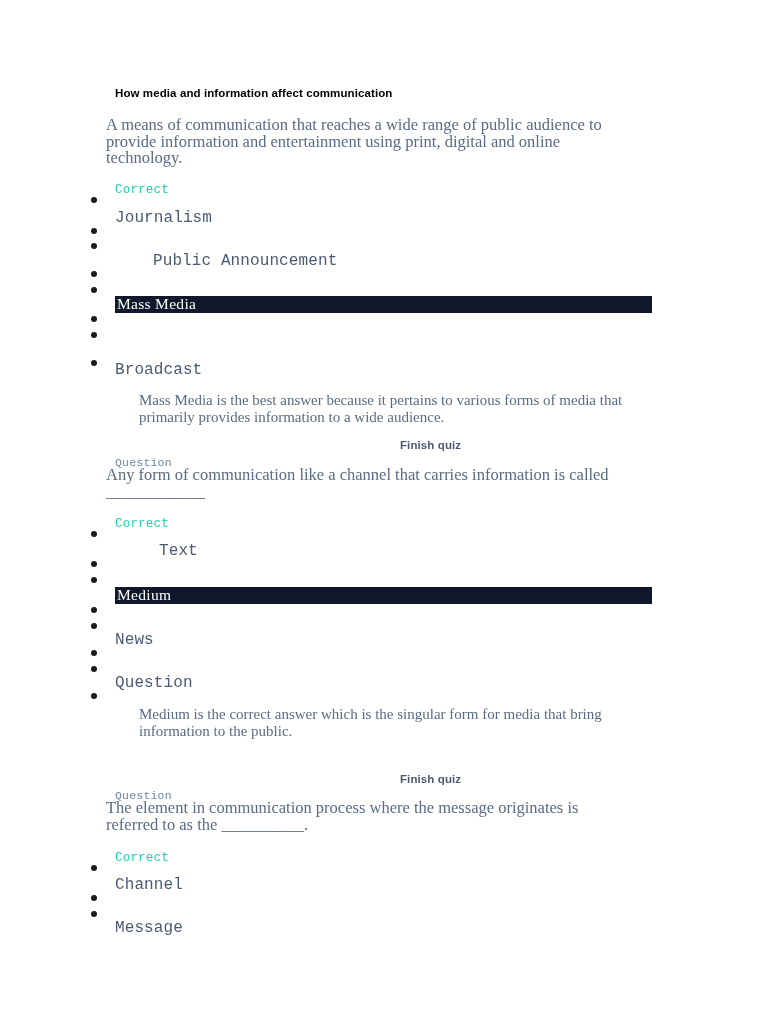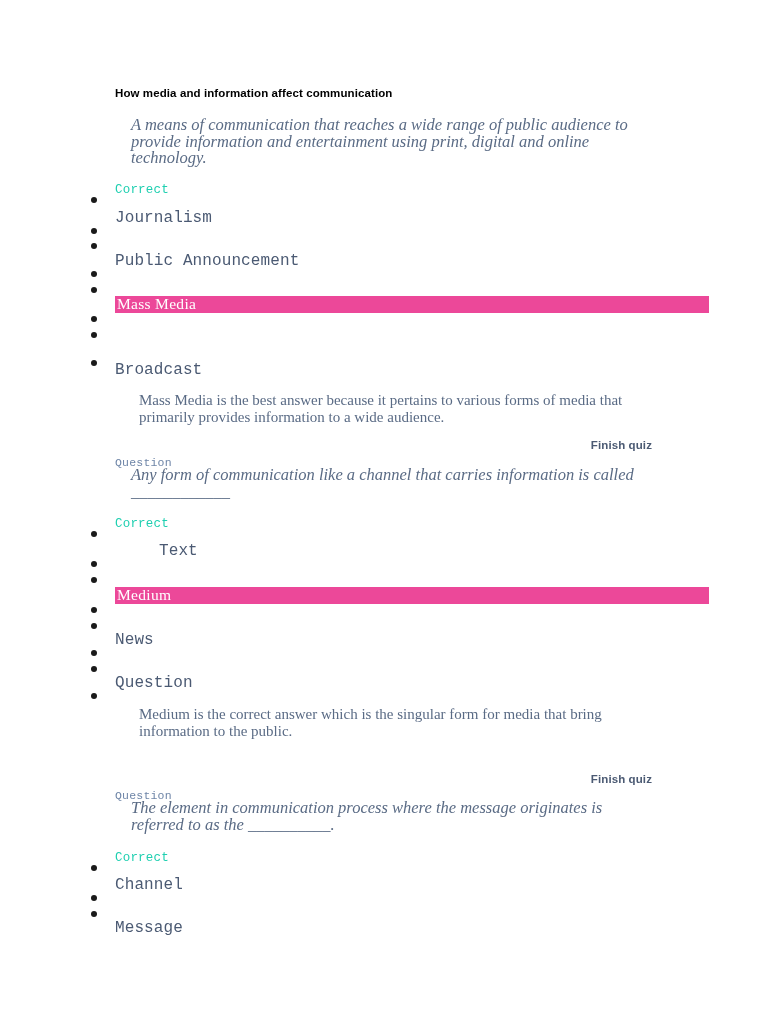--- a/index.html
+++ b/index.html
@@ -39,23 +39,22 @@
     line-height: 14px;
   }
   .qtext {
     font-family: "Liberation Serif", serif;
     font-size: 16.5px;
     color: #5a6b85;
     line-height: 16.5px;
   }
   .stem {
     position: absolute;
-    left: 131px;
+    left: 106px;
     width: 520px;
-    font-style: italic;
   }
   .correct-label {
     position: absolute;
     left: 115px;
     font-family: "Liberation Mono", monospace;
     font-size: 12.5px;
     color: #1ecfb0;
     letter-spacing: 0.2px;
   }
   .question-label {
@@ -79,23 +78,23 @@
     left: 115px;
     font-family: Liberation Mono, monospace;
     font-size: 16px;
     color: #4b5a73;
     line-height: 14px;
     letter-spacing: 0.1px;
   }
   .option-highlight {
     position: absolute;
     left: 115px;
-    width: 594px;
+    width: 537px;
     height: 17px;
-    background: #ec4899;
+    background: #0f172a;
   }
   .option-highlight span {
     position: absolute;
     left: 2px;
     top: -1px;
     font-family: "Liberation Serif", serif;
     font-size: 15.5px;
     color: #ffffff;
     line-height: 18px;
     letter-spacing: 0.3px;
@@ -106,21 +105,20 @@
     width: 500px;
     font-family: "Liberation Serif", serif;
     font-size: 15px;
     color: #5a6b85;
     line-height: 17px;
   }
   .finish-quiz {
     position: absolute;
     left: 400px;
     width: 252px;
-    text-align: right;
     font-family: "Liberation Sans", sans-serif;
     font-size: 11.5px;
     font-weight: bold;
     color: #4b5a73;
     letter-spacing: 0.1px;
   }
 </style>
 </head>
 <body>
 
@@ -131,21 +129,21 @@
 
     <div class="qtext stem" style="top:117px;">A means of communication that reaches a wide range of public audience to provide information and entertainment using print, digital and online technology.</div>
 
     <div class="correct-label" style="top:183px;">Correct</div>
 
     <div class="bullet" style="top:197px;"></div>
     <div class="option" style="top:211px;">Journalism</div>
 
     <div class="bullet" style="top:228px;"></div>
     <div class="bullet" style="top:243px;"></div>
-    <div class="option" style="top:254px;">Public Announcement</div>
+    <div class="option" style="top:254px;margin-left:38px;">Public Announcement</div>
 
     <div class="bullet" style="top:271px;"></div>
     <div class="bullet" style="top:287px;"></div>
     <div class="option-highlight" style="top:296px;">
       <span>Mass Media</span>
     </div>
 
     <div class="bullet" style="top:316px;"></div>
     <div class="bullet" style="top:332px;"></div>
     <div class="option" style="top:343px;margin-top:20px;">Broadcast</div>

